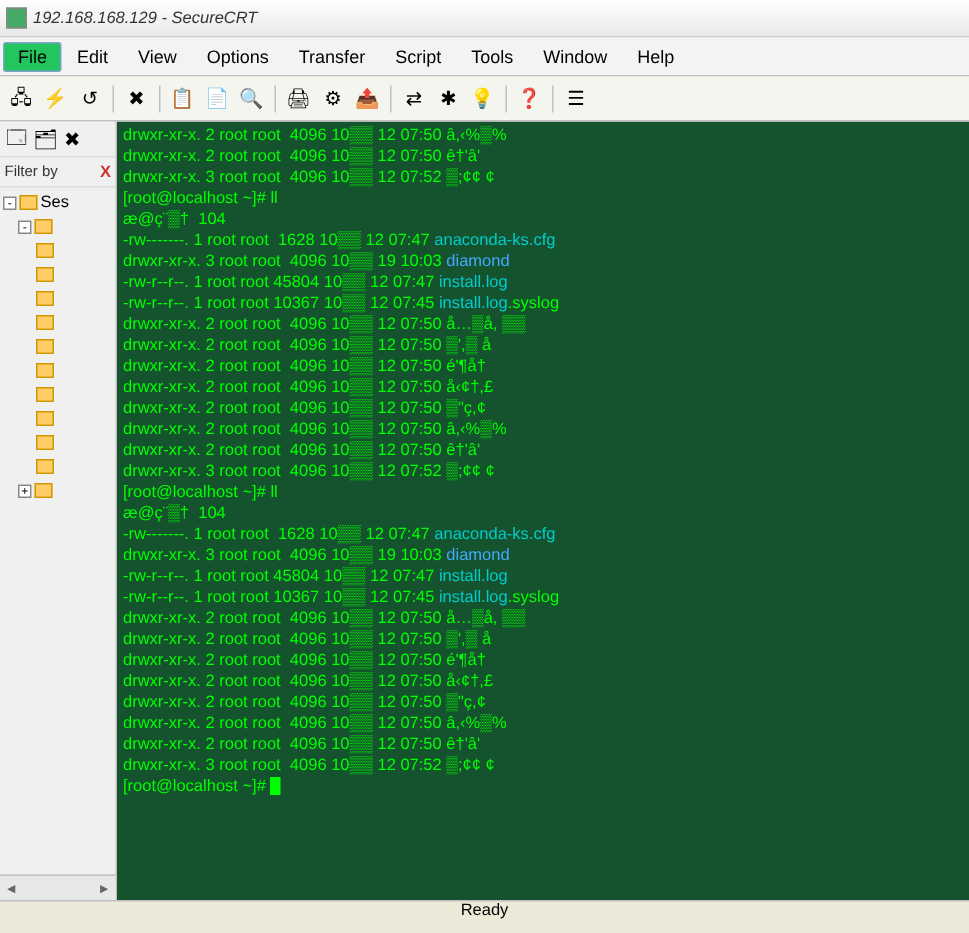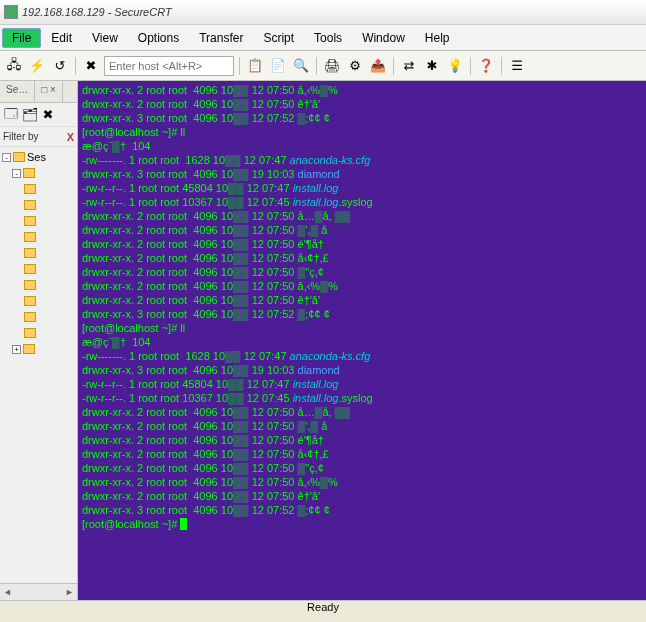--- a/index.html
+++ b/index.html
@@ -27,22 +27,22 @@
 .tree-row .fld { width: 12px; height: 10px; background: #fc6; border: 1px solid #c90; }
 .tree-row.indent1 { padding-left: 12px; }
 .tree-row.indent2 { padding-left: 24px; }
 .bottom-scroll { height: 17px; background: #e8e8e8; border-top: 1px solid #c0c0c0; display: flex; align-items: center; font-size: 9px; color: #666; padding: 0 3px; }
 .bottom-scroll span:last-child { margin-left: auto; }
 .main { flex: 1; display: flex; flex-direction: column; background: #f0f0ea; }
 .tabstrip { height: 24px; background: #e8e4d8; display: flex; align-items: flex-end; padding: 0 4px; border-bottom: 1px solid #888; }
 .tab { background: #f8f8f4; border: 1px solid #888; border-bottom: none; border-radius: 3px 3px 0 0; padding: 3px 8px; font-size: 11px; display: flex; align-items: center; gap: 6px; }
 .tab .dot { width: 8px; height: 8px; background: #4c4; border-radius: 50%; }
 .tab .close { color: #888; font-size: 11px; cursor: default; }
-.terminal { flex: 1; background: #4c1d95; color: #0f0; font-family: "Courier New", monospace; font-size: 11px; line-height: 14px; padding: 2px 4px; overflow: hidden; white-space: pre; }
-.terminal .row span.cyan { color: #0cc; font-style: italic; }
+.terminal { flex: 1; background: #14532d; color: #0f0; font-family: "Courier New", monospace; font-size: 11px; line-height: 14px; padding: 2px 4px; overflow: hidden; white-space: pre; }
+.terminal .row span.cyan { color: #0cc; }
 .terminal .row span.blue { color: #4af; }
 .terminal .cursor { background: #0f0; display: inline-block; width: 7px; height: 12px; vertical-align: text-bottom; }
 .statusbar { height: 22px; background: #ece9d8; border-top: 1px solid #c0c0c0; display: flex; align-items: center; font-size: 11px; padding: 0 6px; gap: 16px; flex-direction: column; }
 .statusbar .cell { border-left: 2px solid #f97316; padding-left: 10px; font-weight: bold; }
 .statusbar .spacer { flex: 1; }
 </style>
 </head>
 <body>
 
 <div class="titlebar">
@@ -61,45 +61,40 @@
   <div class="menu-item">Window</div>
   <div class="menu-item">Help</div>
 </div>
 
 <div class="toolbar">
   <span class="tool-btn">🖧</span>
   <span class="tool-btn">⚡</span>
   <span class="tool-btn">↺</span>
   <span class="tool-sep"></span>
   <span class="tool-btn">✖</span>
-  <input class="host-input" placeholder="Enter host &lt;Alt+R&gt;" style="">
   <span class="tool-sep"></span>
   <span class="tool-btn">📋</span>
   <span class="tool-btn">📄</span>
   <span class="tool-btn">🔍</span>
   <span class="tool-sep"></span>
   <span class="tool-btn">🖨</span>
   <span class="tool-btn">⚙</span>
   <span class="tool-btn">📤</span>
   <span class="tool-sep"></span>
   <span class="tool-btn">⇄</span>
   <span class="tool-btn">✱</span>
   <span class="tool-btn">💡</span>
   <span class="tool-sep"></span>
   <span class="tool-btn">❓</span>
   <span class="tool-sep"></span>
   <span class="tool-btn">☰</span>
 </div>
 
 <div class="content">
   <div class="sidebar">
-    <div class="side-tabs">
-      <div class="side-tab">Se…</div>
-      <div class="side-tab">□ ×</div>
-    </div>
     <div class="side-icons">
       <span>🗔</span>
       <span>🗂</span>
       <span>✖</span>
     </div>
     <div class="filter-row">
       <span>Filter by</span>
       <span class="x">X</span>
     </div>
     <div class="tree">

